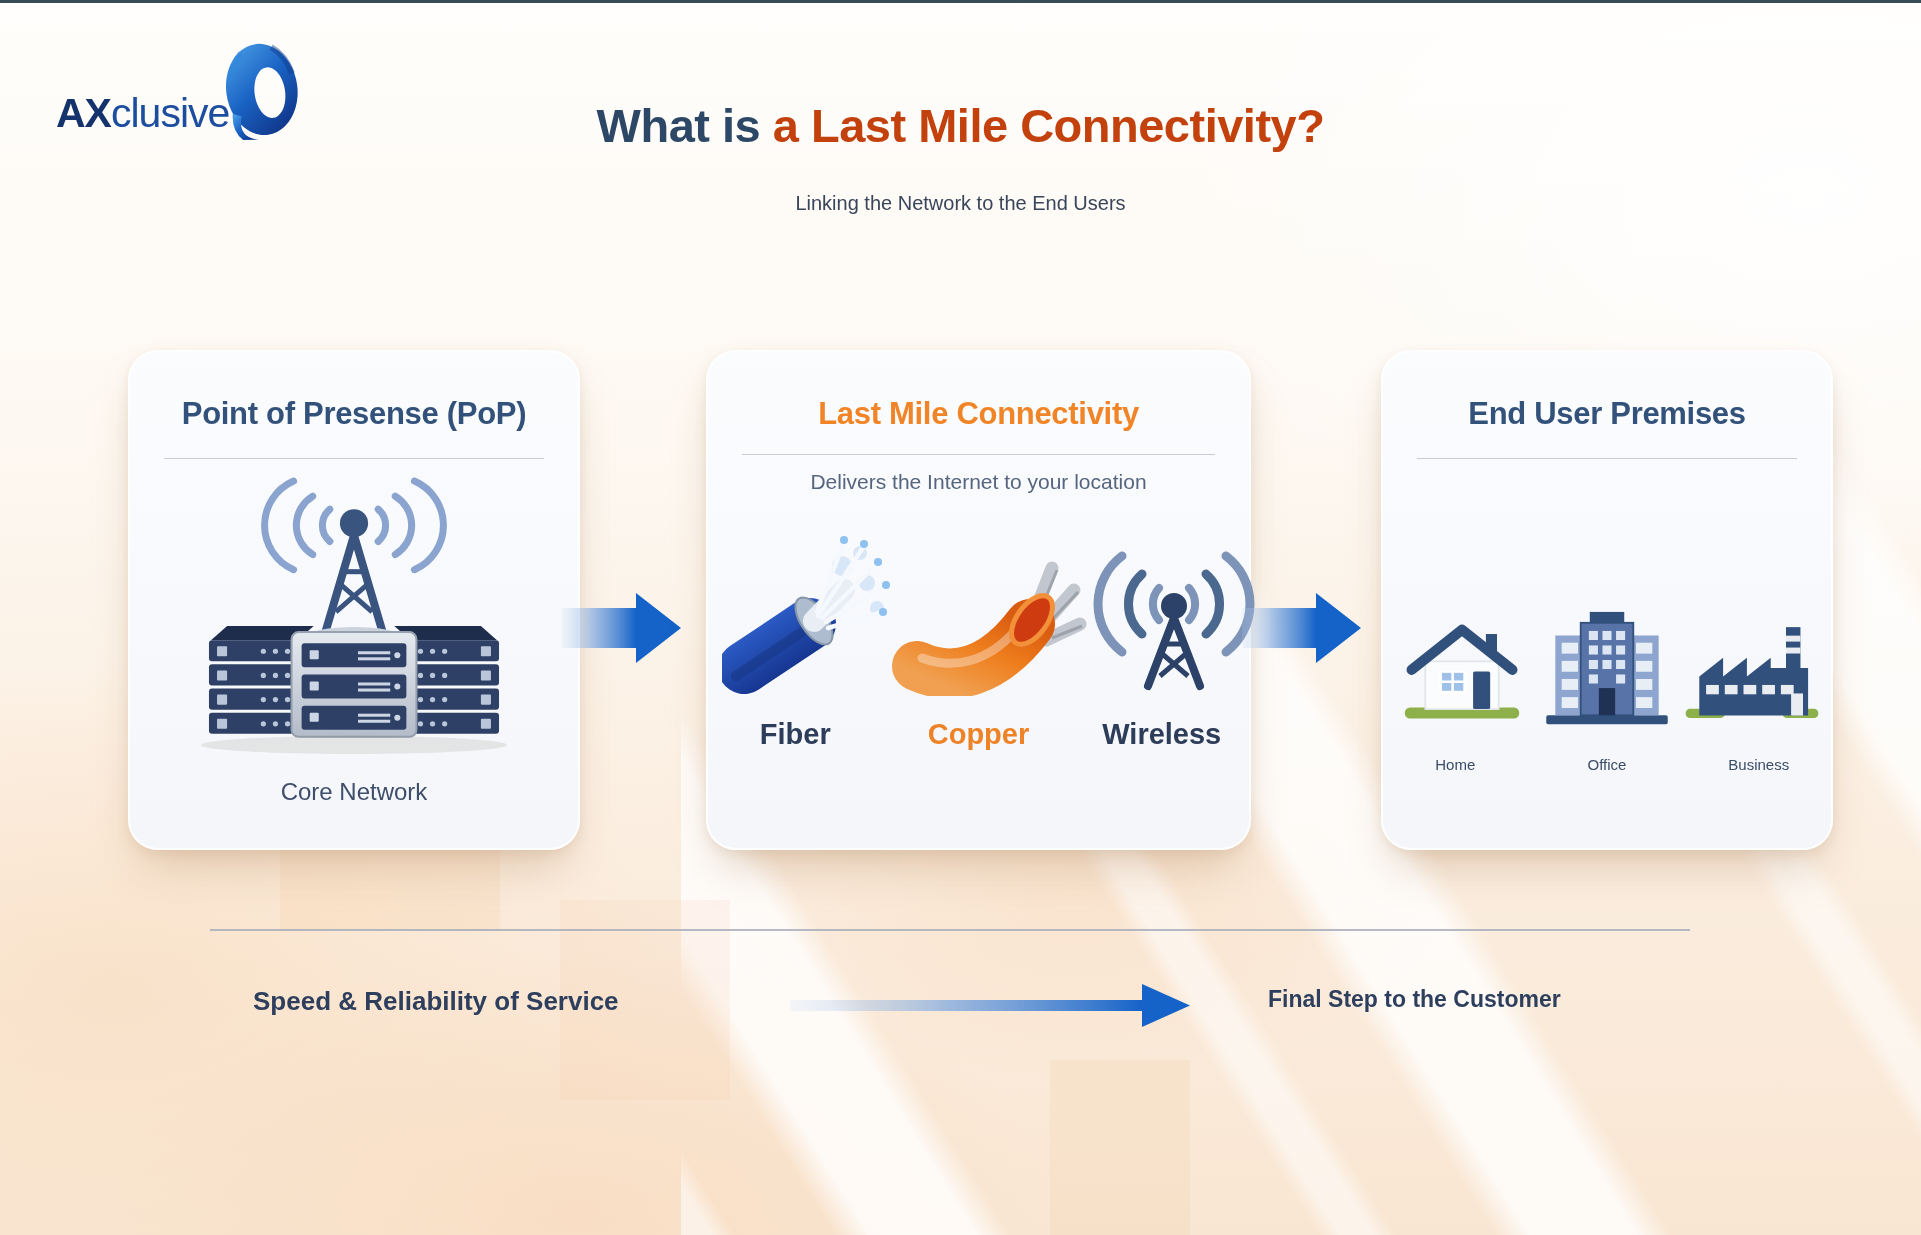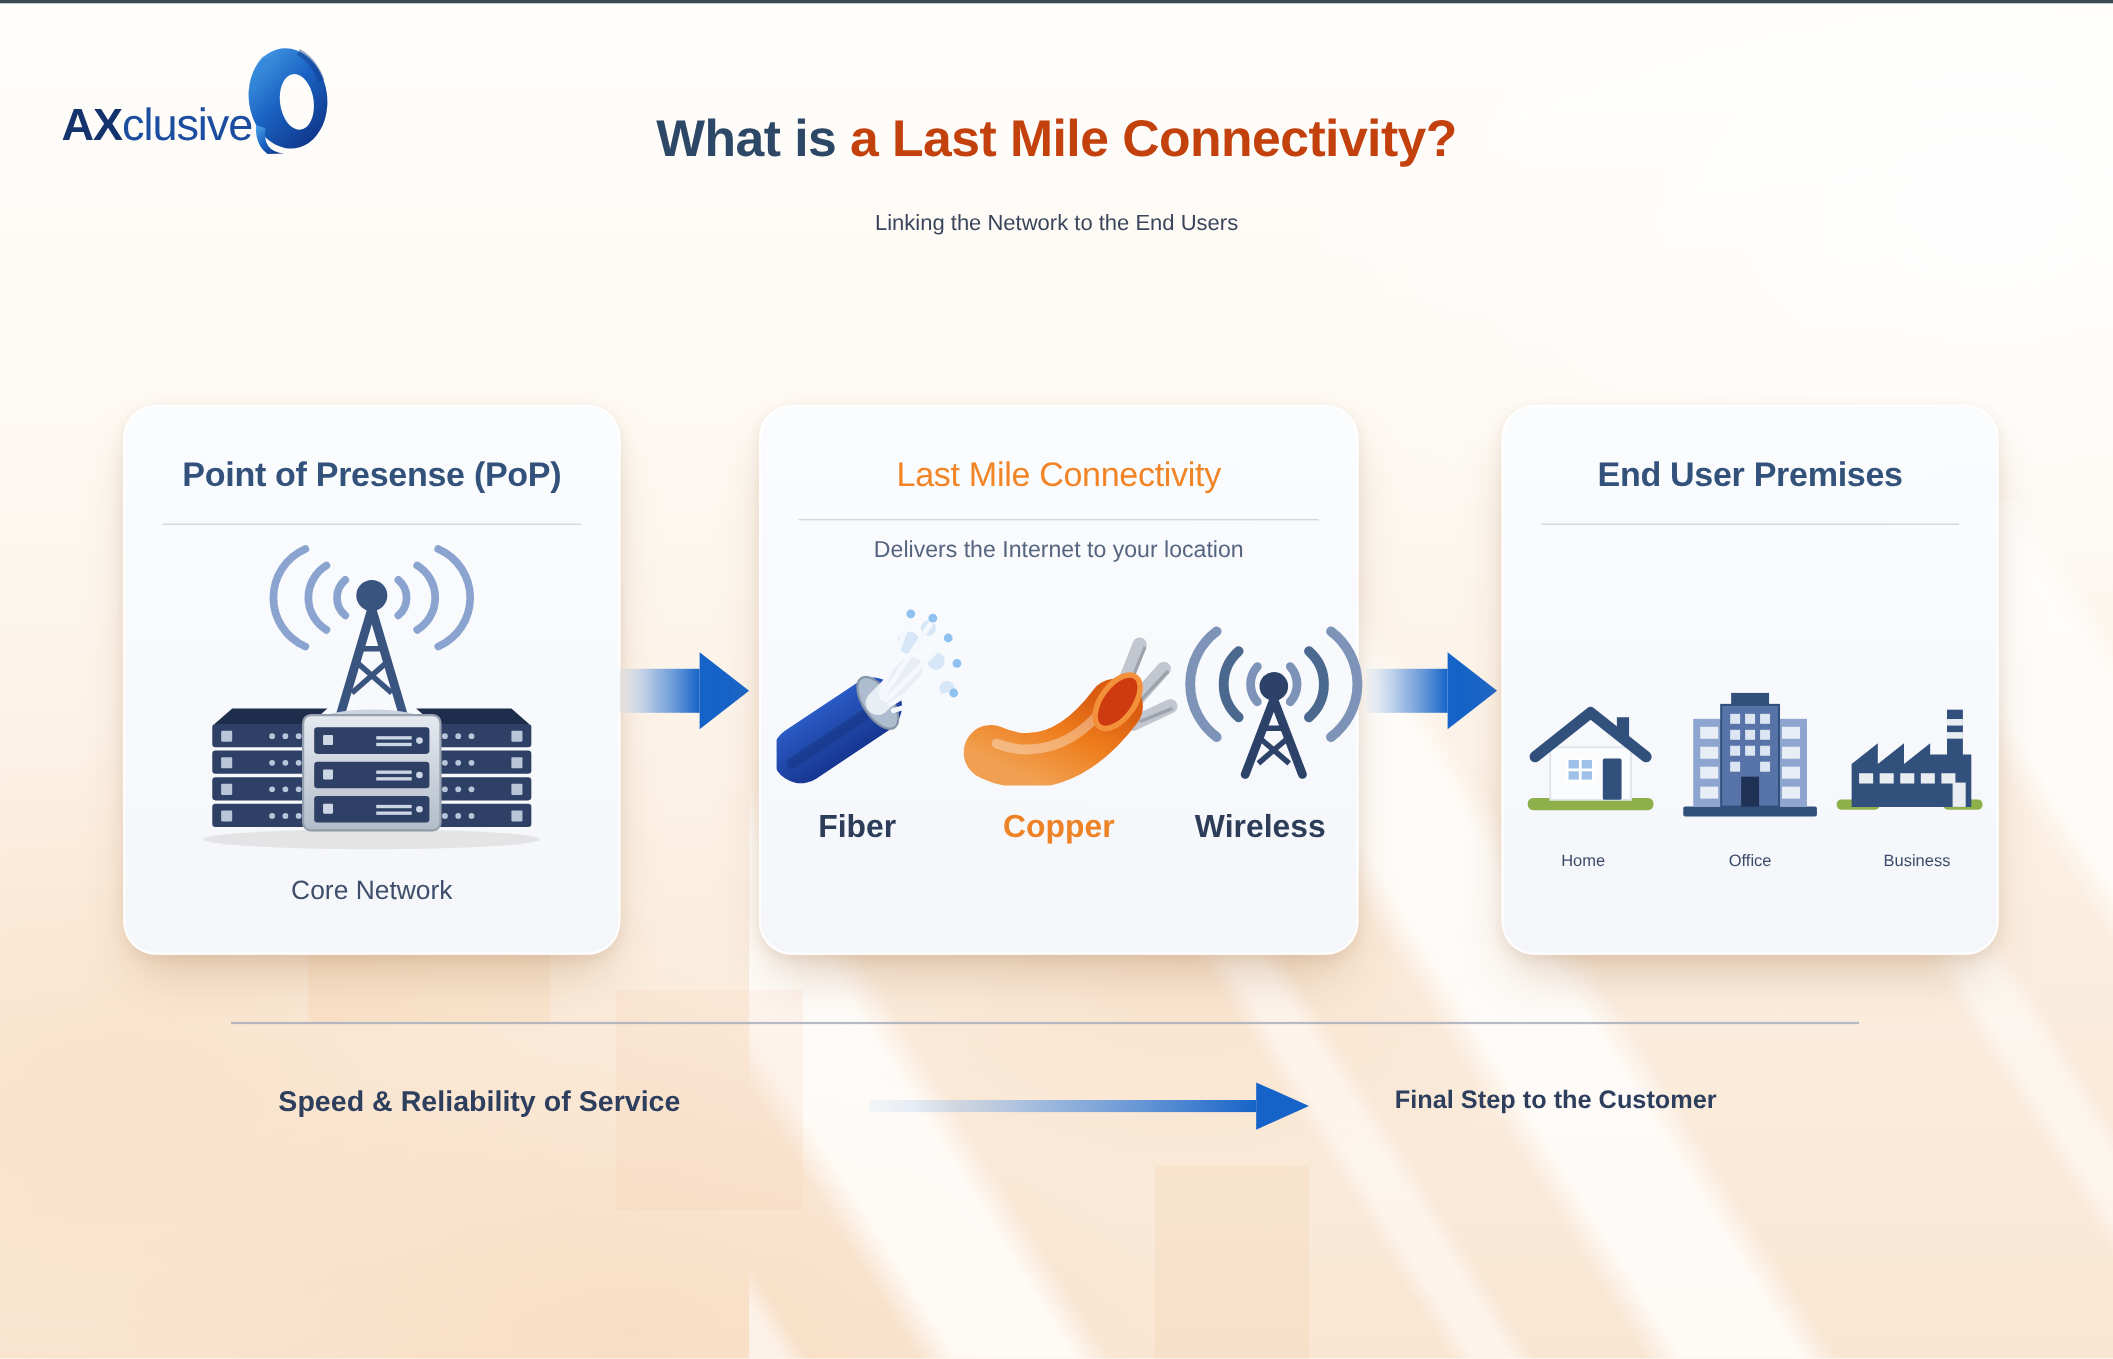--- a/index.html
+++ b/index.html
@@ -37,30 +37,30 @@
   .logo-mark { margin-left:-6px; }
 
   
   .main-title { position:absolute; top:98px; left:0; width:100%; text-align:center;
     font-size:47px; font-weight:700; letter-spacing:-.5px; color:#2d4766; }
   .main-title .hl { color:#c2410c; }
   .main-subtitle { position:absolute; top:192px; left:0; width:100%; text-align:center;
     font-size:20px; font-weight:500; color:#39455a; }
 
   
-  .card { position:absolute; top:368px; height:500px; border-radius:30px;
+  .card { position:absolute; top:350px; height:500px; border-radius:30px;
     background:linear-gradient(180deg,#fbfcfe 0%,#f4f6fa 100%);
     box-shadow:0 26px 46px -14px rgba(188,150,116,.48), 0 4px 12px rgba(188,150,116,.18);
-    border:2px solid rgba(255,255,255,.9); }
+    border:2px solid rgba(255,255,255,.9);margin-left:16px; }
   .card-1 { left:112px;  width:452px; }
   .card-2 { left:690px;  width:545px; }
   .card-3 { left:1365px; width:452px; }
   .card h2 { margin:44px 24px 0; text-align:center; font-size:31px; font-weight:600;
     color:#33527b; letter-spacing:-.3px; }
-  .card-2 h2 { color:#f08426; font-weight:400; }
+  .card-2 h2 { color:#f08426; font-weight:700; }
   .card-divider { height:1px; background:#c6cbd6; margin:26px 34px 0; }
   .card-2 .card-divider { margin-top:22px; }
   .card-sub { margin-top:15px; text-align:center; font-size:21px; color:#56657f; }
   .illustration { display:flex; justify-content:center; margin-top:16px; }
   .card-caption { position:absolute; bottom:42px; left:0; width:100%; text-align:center;
     font-size:24px; font-weight:500; color:#3e4e6b; }
   .tri-grid { display:grid; grid-template-columns:1fr 1.1fr 1fr; align-items:end; }
   .card-2 .tri-grid { margin:34px 14px 0; }
   .card-3 .tri-grid { margin:142px 10px 0; }
   .tri-cell { display:flex; justify-content:center; align-items:flex-end; }

